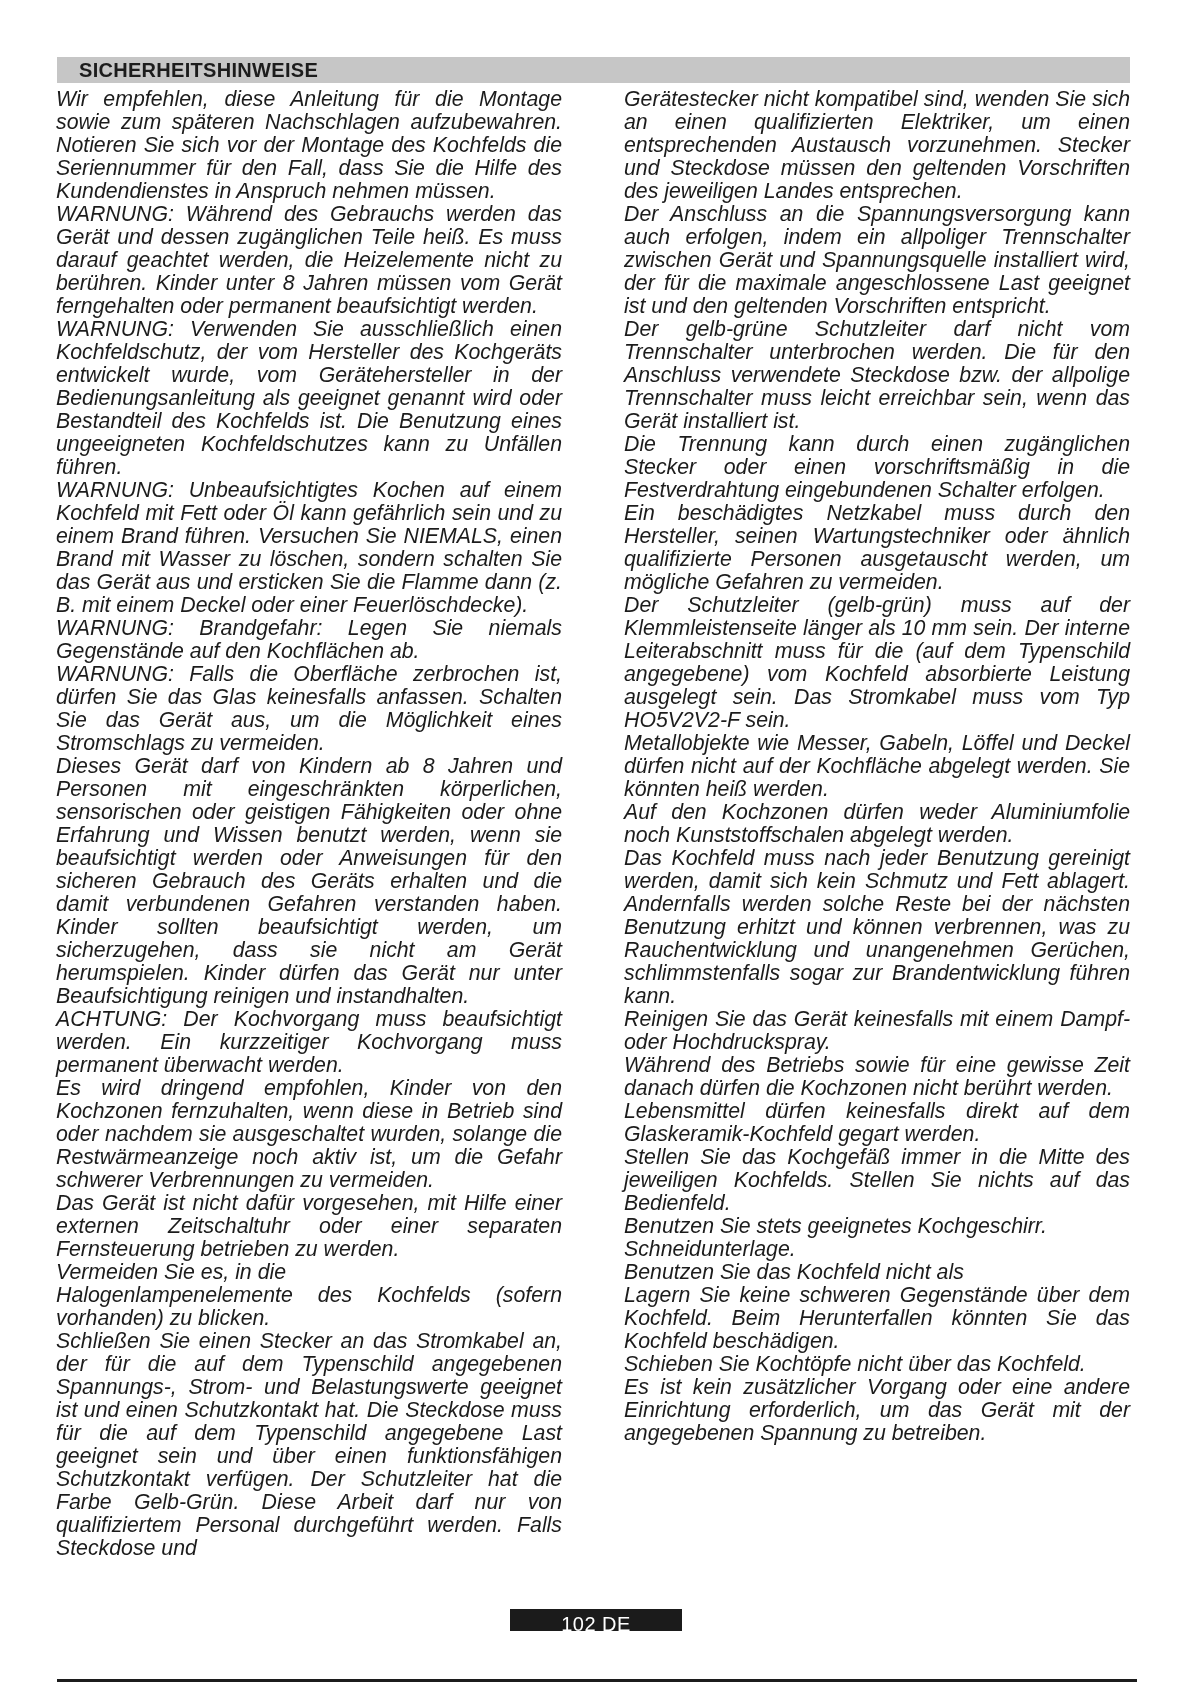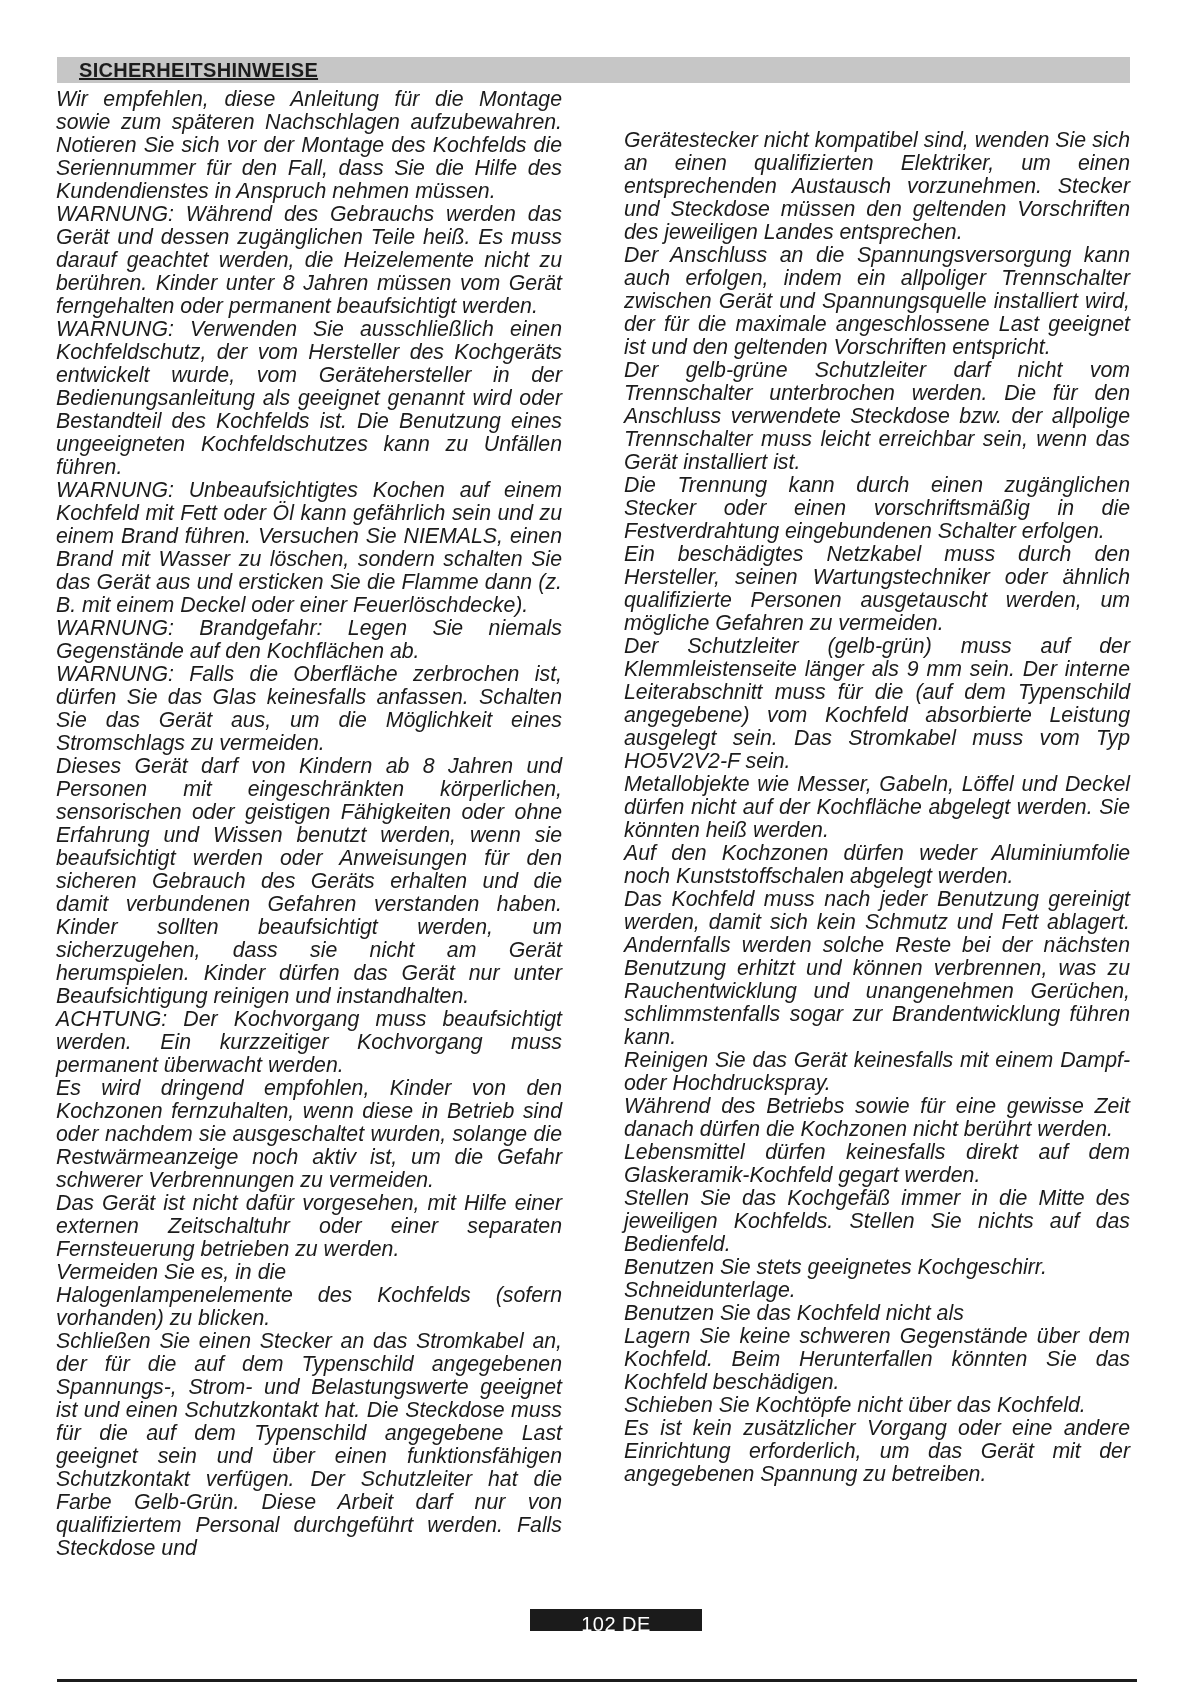--- a/index.html
+++ b/index.html
@@ -23,45 +23,44 @@
   }
   .header-title {
     display: block;
     padding-left: 22px;
     font-size: 20px;
     font-weight: 700;
     line-height: 26px;
     letter-spacing: 0.3px;
     color: var(--text, #1c1c1c);
     white-space: nowrap;
-    text-decoration: underline;
   }
 
   .columns {
     position: absolute;
     left: 56px;
     top: 88px;
     width: 1075px;
     display: flex;
   }
   .col { width: 506px; font-style: italic; }
-  .col + .col { margin-left: 62px; margin-top: 41px; }
+  .col + .col { margin-left: 62px; }
   .col p {
     margin: 0;
     padding: 0;
     font-size: 21.3px;
     line-height: 23px;
     color: var(--text, #1c1c1c);
     text-align: justify;
     hyphens: none;
   }
 
   .page-badge {
     position: absolute;
-    left: 530px;
+    left: 510px;
     top: 1609px;
     width: 172px;
     height: 22px;
     background: var(--badge-bg, #1b1b1b);
     color: var(--badge-text, #ffffff);
     font-size: 20px;
     line-height: 30px;
     text-align: center;
     letter-spacing: 0.5px;
   }
@@ -99,21 +98,21 @@
         <p>Vermeiden Sie es, in die</p>
         <p>Halogenlampenelemente des Kochfelds (sofern vorhanden) zu blicken.</p>
         <p>Schließen Sie einen Stecker an das Stromkabel an, der für die auf dem Typenschild angegebenen Spannungs-, Strom- und Belastungswerte geeignet ist und einen Schutzkontakt hat. Die Steckdose muss für die auf dem Typenschild angegebene Last geeignet sein und über einen funktionsfähigen Schutzkontakt verfügen. Der Schutzleiter hat die Farbe Gelb-Grün. Diese Arbeit darf nur von qualifiziertem Personal durchgeführt werden. Falls Steckdose und</p>
       </div>
     <div class="col">
         <p>Gerätestecker nicht kompatibel sind, wenden Sie sich an einen qualifizierten Elektriker, um einen entsprechenden Austausch vorzunehmen. Stecker und Steckdose müssen den geltenden Vorschriften des jeweiligen Landes entsprechen.</p>
         <p>Der Anschluss an die Spannungsversorgung kann auch erfolgen, indem ein allpoliger Trennschalter zwischen Gerät und Spannungsquelle installiert wird, der für die maximale angeschlossene Last geeignet ist und den geltenden Vorschriften entspricht.</p>
         <p>Der gelb-grüne Schutzleiter darf nicht vom Trennschalter unterbrochen werden. Die für den Anschluss verwendete Steckdose bzw. der allpolige Trennschalter muss leicht erreichbar sein, wenn das Gerät installiert ist.</p>
         <p>Die Trennung kann durch einen zugänglichen Stecker oder einen vorschriftsmäßig in die Festverdrahtung eingebundenen Schalter erfolgen.</p>
         <p>Ein beschädigtes Netzkabel muss durch den Hersteller, seinen Wartungstechniker oder ähnlich qualifizierte Personen ausgetauscht werden, um mögliche Gefahren zu vermeiden.</p>
-        <p>Der Schutzleiter (gelb-grün) muss auf der Klemmleistenseite länger als 9 mm sein. Der interne Leiterabschnitt muss für die (auf dem Typenschild angegebene) vom Kochfeld absorbierte Leistung ausgelegt sein. Das Stromkabel muss vom Typ HO5V2V2-F sein.</p>
+        <p>Der Schutzleiter (gelb-grün) muss auf der Klemmleistenseite länger als 10 mm sein. Der interne Leiterabschnitt muss für die (auf dem Typenschild angegebene) vom Kochfeld absorbierte Leistung ausgelegt sein. Das Stromkabel muss vom Typ HO5V2V2-F sein.</p>
         <p>Metallobjekte wie Messer, Gabeln, Löffel und Deckel dürfen nicht auf der Kochfläche abgelegt werden. Sie könnten heiß werden.</p>
         <p>Auf den Kochzonen dürfen weder Aluminiumfolie noch Kunststoffschalen abgelegt werden.</p>
         <p>Das Kochfeld muss nach jeder Benutzung gereinigt werden, damit sich kein Schmutz und Fett ablagert. Andernfalls werden solche Reste bei der nächsten Benutzung erhitzt und können verbrennen, was zu Rauchentwicklung und unangenehmen Gerüchen, schlimmstenfalls sogar zur Brandentwicklung führen kann.</p>
         <p>Reinigen Sie das Gerät keinesfalls mit einem Dampf- oder Hochdruckspray.</p>
         <p>Während des Betriebs sowie für eine gewisse Zeit danach dürfen die Kochzonen nicht berührt werden.</p>
         <p>Lebensmittel dürfen keinesfalls direkt auf dem Glaskeramik-Kochfeld gegart werden.</p>
         <p>Stellen Sie das Kochgefäß immer in die Mitte des jeweiligen Kochfelds. Stellen Sie nichts auf das Bedienfeld.</p>
         <p>Benutzen Sie stets geeignetes Kochgeschirr.</p>
         <p>Schneidunterlage.</p>
         <p>Benutzen Sie das Kochfeld nicht als</p>

